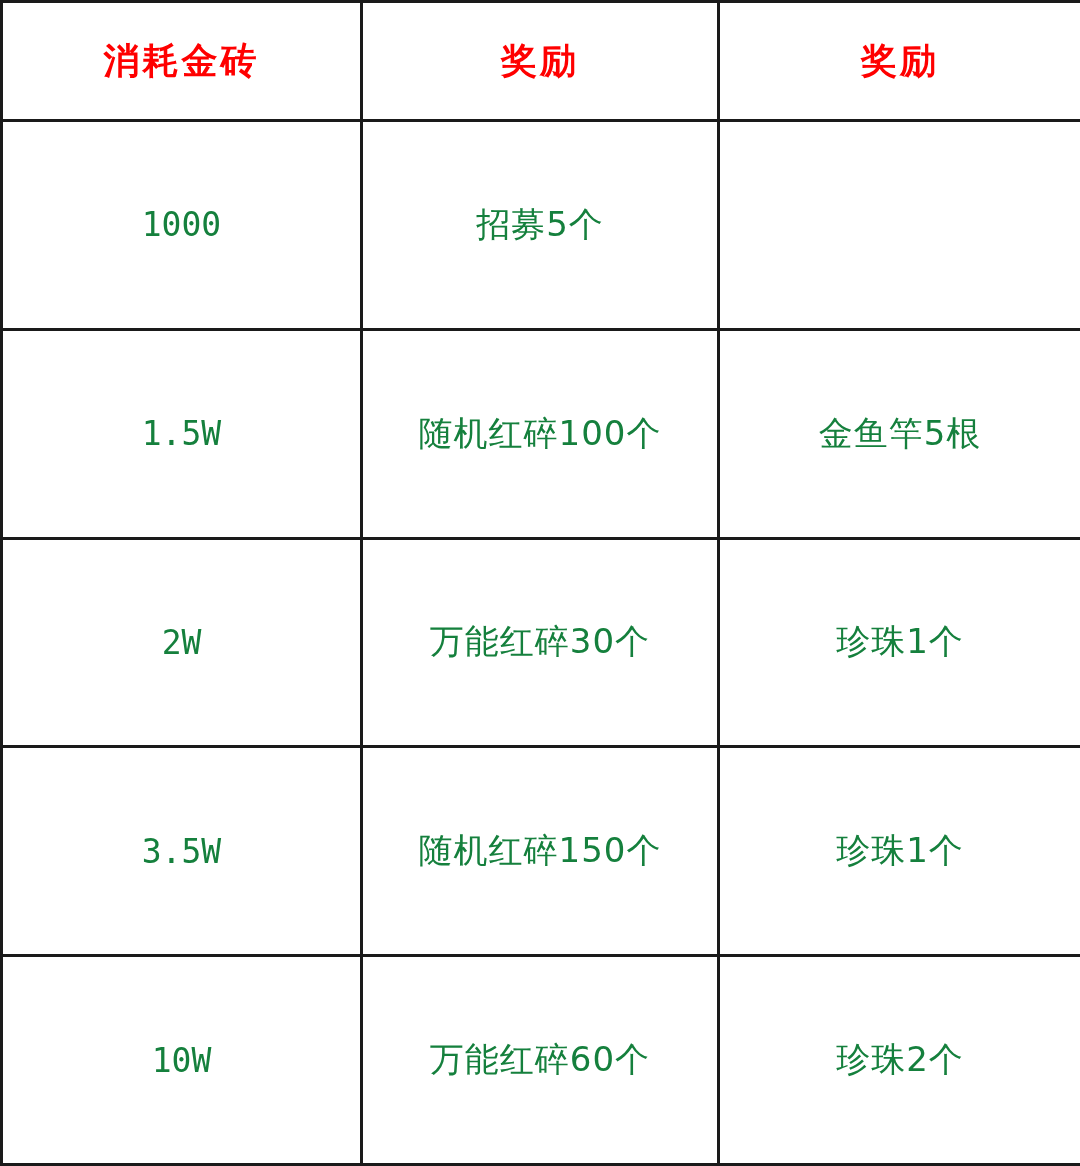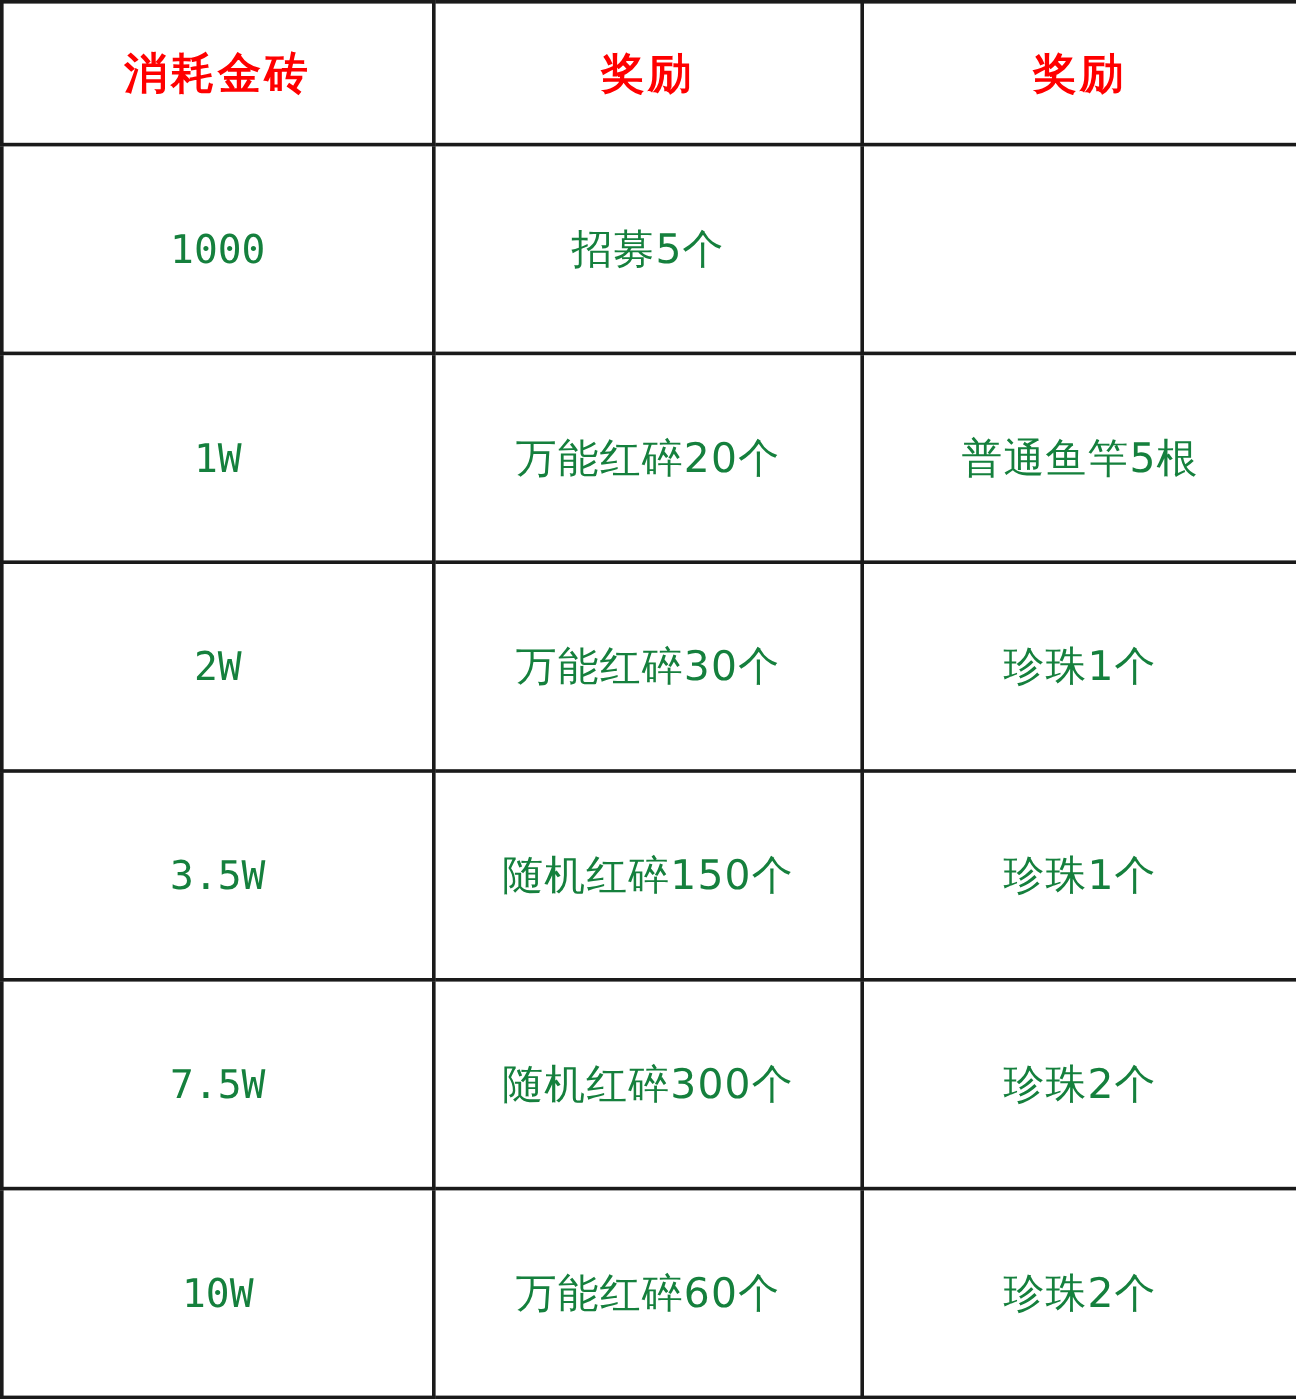--- a/index.html
+++ b/index.html
@@ -79,39 +79,34 @@
         <th>奖励</th>
       </tr>
     </thead>
     <tbody>
       <tr>
         <td class="num">1000</td>
         <td>招募5个</td>
         <td></td>
       </tr>
       <tr>
-        <td class="num">1W</td>
-        <td>万能红碎20个</td>
-        <td>普通鱼竿5根</td>
+        <td class="num">1.5W</td>
+        <td>随机红碎100个</td>
+        <td>金鱼竿5根</td>
       </tr>
       <tr>
         <td class="num">2W</td>
         <td>万能红碎30个</td>
         <td>珍珠1个</td>
       </tr>
       <tr>
         <td class="num">3.5W</td>
         <td>随机红碎150个</td>
         <td>珍珠1个</td>
       </tr>
       <tr>
-        <td class="num">7.5W</td>
-        <td>随机红碎300个</td>
-        <td>珍珠2个</td>
-      </tr>
-      <tr>
         <td class="num">10W</td>
         <td>万能红碎60个</td>
         <td>珍珠2个</td>
       </tr>
     </tbody>
   </table>
 </div>
 
 </body></html>

